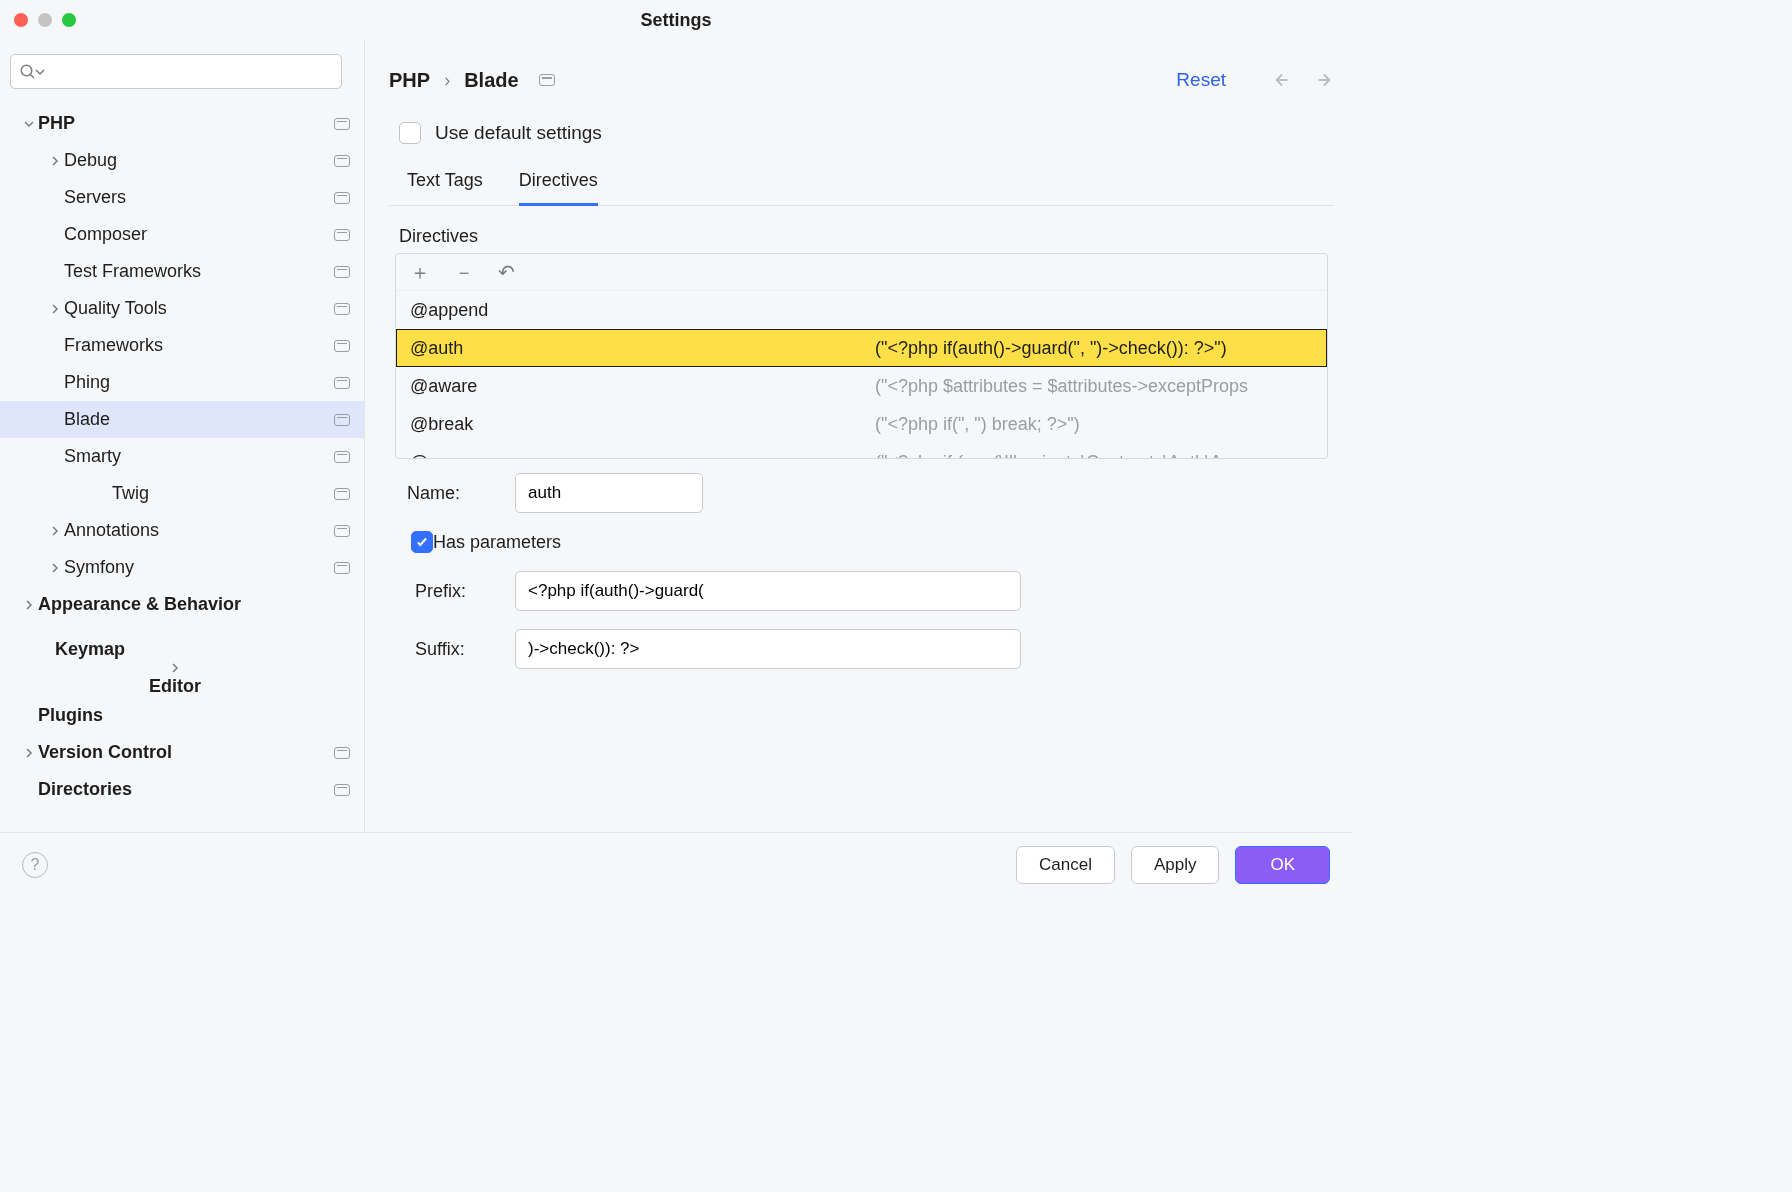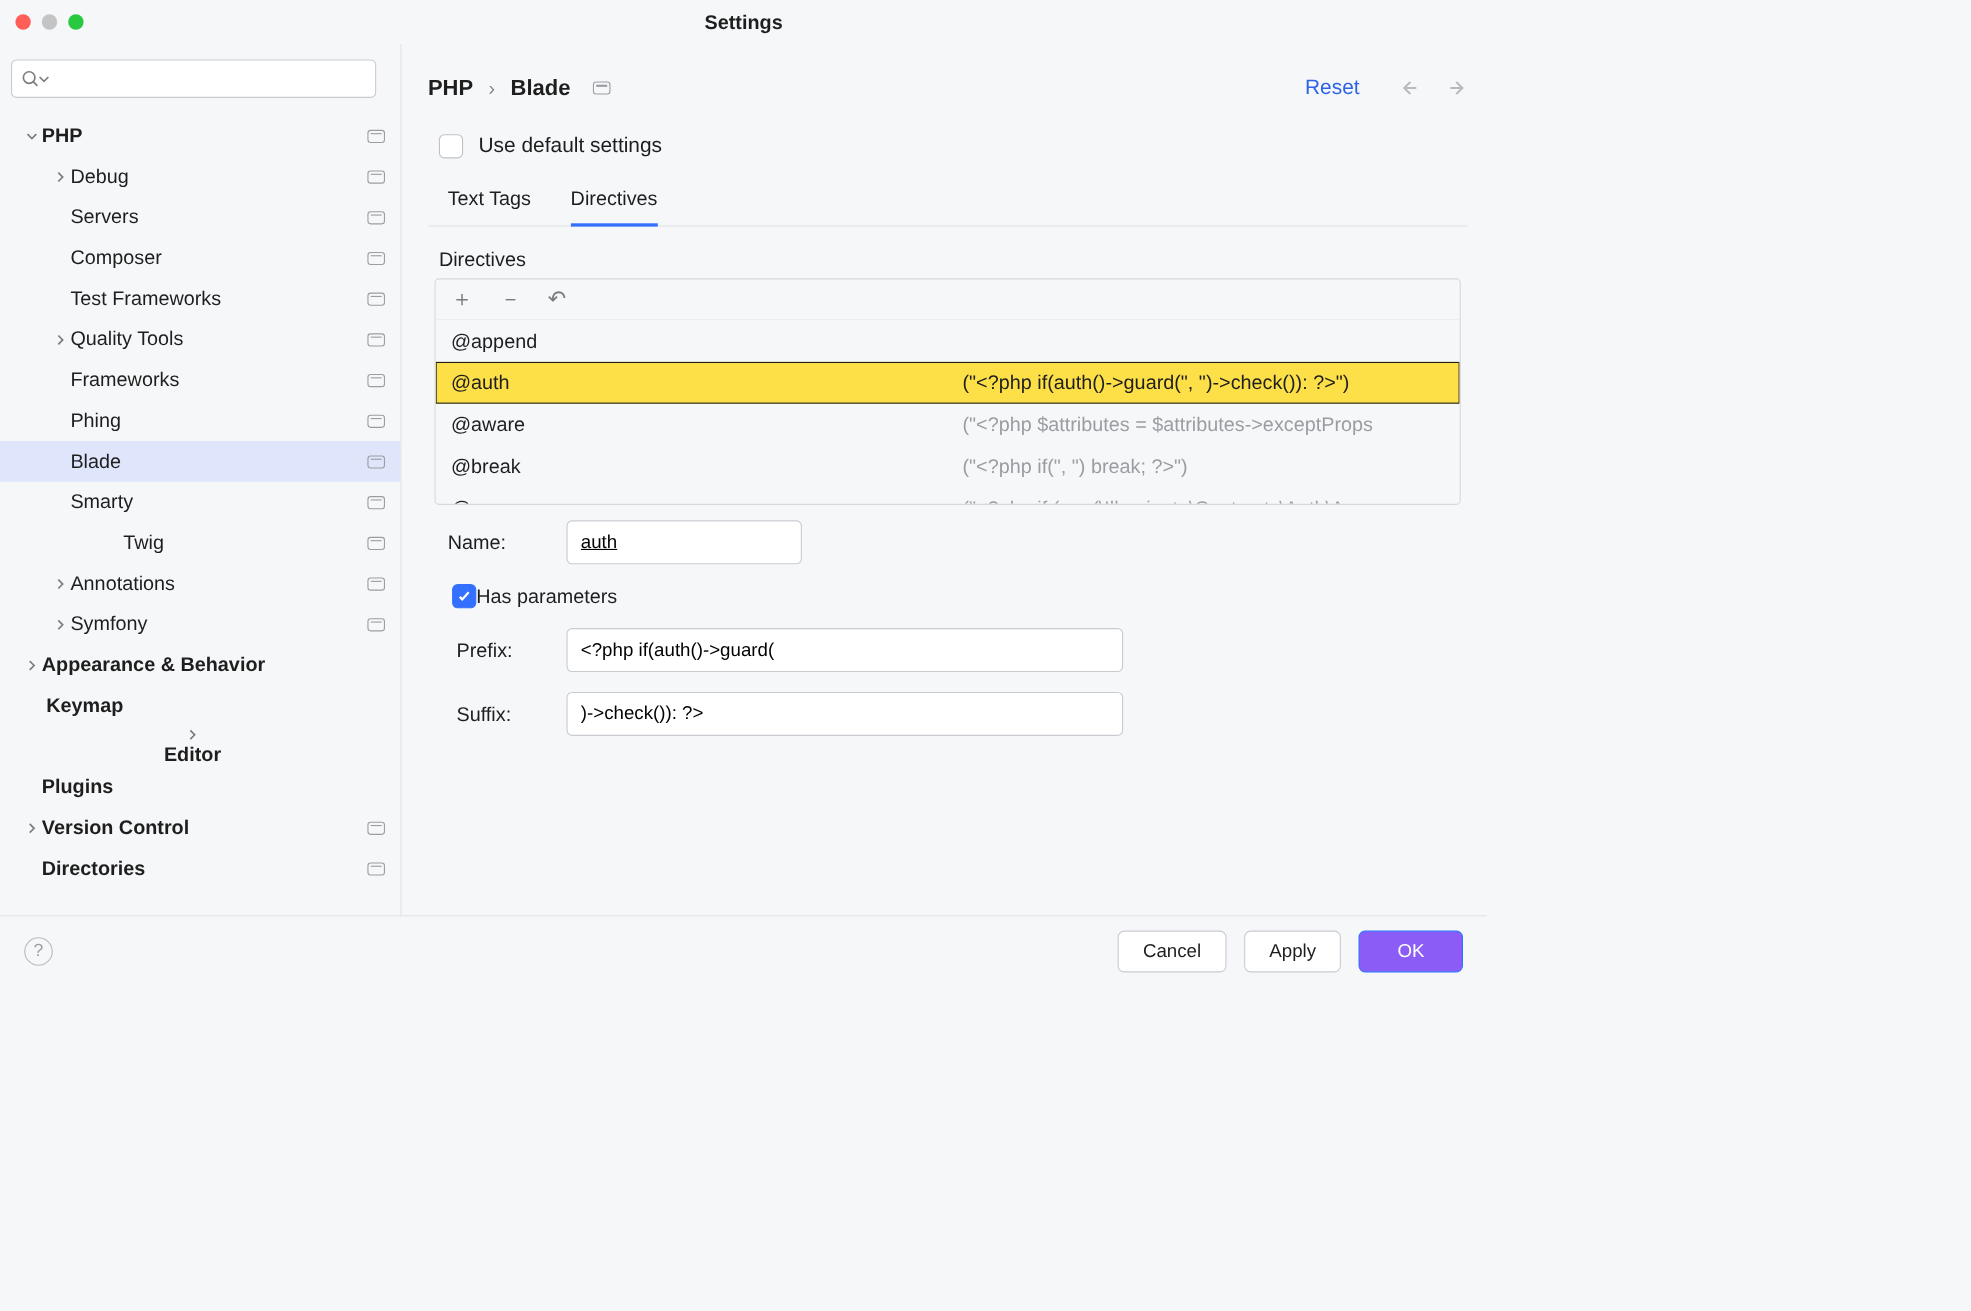--- a/index.html
+++ b/index.html
@@ -113,21 +113,21 @@
     height: 44px;
   }
   .breadcrumb-row .crumb { font-size: 20px; font-weight: 600; }
   .breadcrumb-row .sep { color: #888; font-size: 18px; }
   .navarrows {
     margin-left: auto;
     display: flex;
     gap: 18px;
     color: #b8bac0;
   }
-  .reset-link { color: #2e63e6; font-weight: 500; font-size: 19px; margin-right: 18px; }
+  .reset-link { color: #2e63e6; font-weight: 500; font-size: 19px; margin-right: 28px; }
 
   .cb-row {
     display: flex; align-items: center; gap: 14px;
     margin: 20px 0 18px 10px;
     font-size: 19px;
   }
   .checkbox {
     width: 22px; height: 22px; border: 1.5px solid #bfc2c8; border-radius: 5px;
     background: #fff;
     display: inline-flex; align-items: center; justify-content: center;
@@ -186,21 +186,21 @@
     font-size: 18px;
   }
   .form-grid input[type="text"] {
     height: 40px;
     border: 1px solid #c9cbd1;
     border-radius: 5px;
     padding: 0 12px;
     font-size: 17px;
     background: #fff;
   }
-  .name-input { width: 214px; text-decoration: underline; }
+  .name-input { width: 188px; }
   .wide-input { width: 506px; }
   .has-params-row { grid-column: 1 / span 2; display: flex; align-items: center; margin-left: 4px; }
   .indent-label { padding-left: 8px; }
 
   
   .footer {
     position: absolute;
     left: 0; right: 0; bottom: 0;
     height: 64px;
     border-top: 1px solid #e1e3e6;
@@ -340,21 +340,21 @@
           <span class="tree-badge"></span>
         </div>
         <div class="tree-row" style="padding-left: 20px;">
           <span class="disclosure">
             <svg width="10" height="10" viewBox="0 0 10 10">
               <path d="M3 1 L7 5 L3 9" fill="none" stroke="#7a7c80" stroke-width="1.5"></path>
             </svg>
           </span>
           <span class="tree-label bold">Appearance &amp; Behavior</span>
         </div>
-        <div class="tree-row" style="padding-left: 24px;">
+        <div class="tree-row" style="padding-left: 37px; align-items: flex-end;">
           <span class="disclosure"></span>
           <span class="tree-label bold">Keymap</span>
         </div>
         <div class="tree-row" style=" flex-direction: column;">
           <span class="disclosure">
             <svg width="10" height="10" viewBox="0 0 10 10">
               <path d="M3 1 L7 5 L3 9" fill="none" stroke="#7a7c80" stroke-width="1.5"></path>
             </svg>
           </span>
           <span class="tree-label bold">Editor</span>

